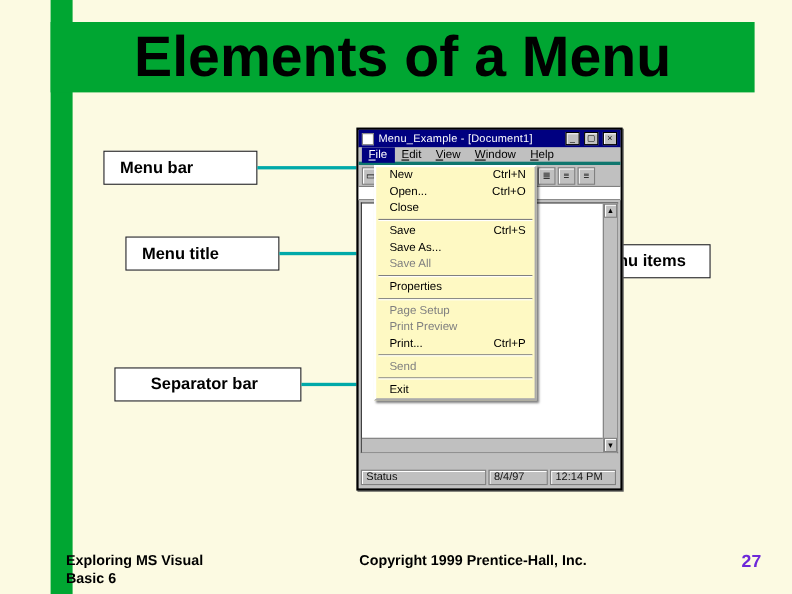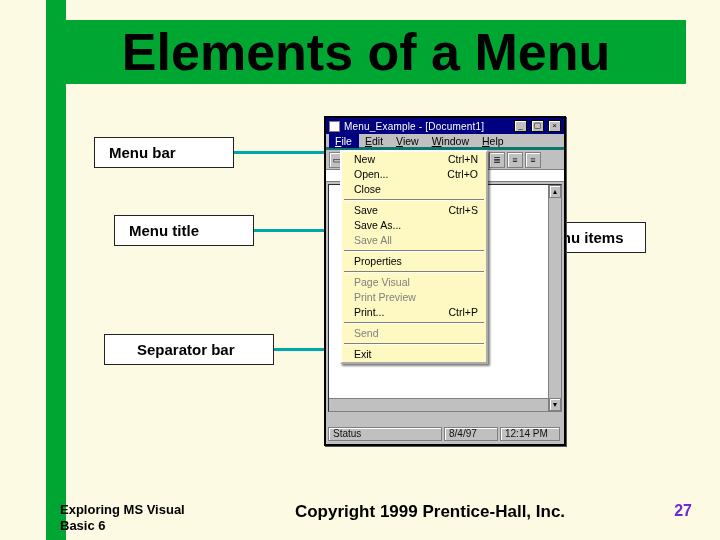--- a/index.html
+++ b/index.html
@@ -78,21 +78,21 @@
   }
   .footer-left {
     font-size: 13px;
     font-weight: bold;
     color: #000;
     max-width: 180px;
     line-height: 1.25;
     padding-left: 32px;
   }
   .footer-center {
-    font-size: 17px;
+    font-size: 13px;
     font-weight: bold;
     color: #000;
     flex: 1;
     text-align: center;
   }
   .footer-right {
     font-size: 16px;
     font-weight: bold;
     color: #6d28d9;
     min-width: 40px;
@@ -327,21 +327,21 @@
         <span>Save All</span>
         <span></span>
       </div>
       <div class="sep"></div>
       <div class="row">
         <span>Properties</span>
         <span></span>
       </div>
       <div class="sep"></div>
       <div class="row dim">
-        <span>Page Visual</span>
+        <span>Page Setup</span>
         <span></span>
       </div>
       <div class="row dim">
         <span>Print Preview</span>
         <span></span>
       </div>
       <div class="row">
         <span>Print...</span>
         <span>Ctrl+P</span>
       </div>

